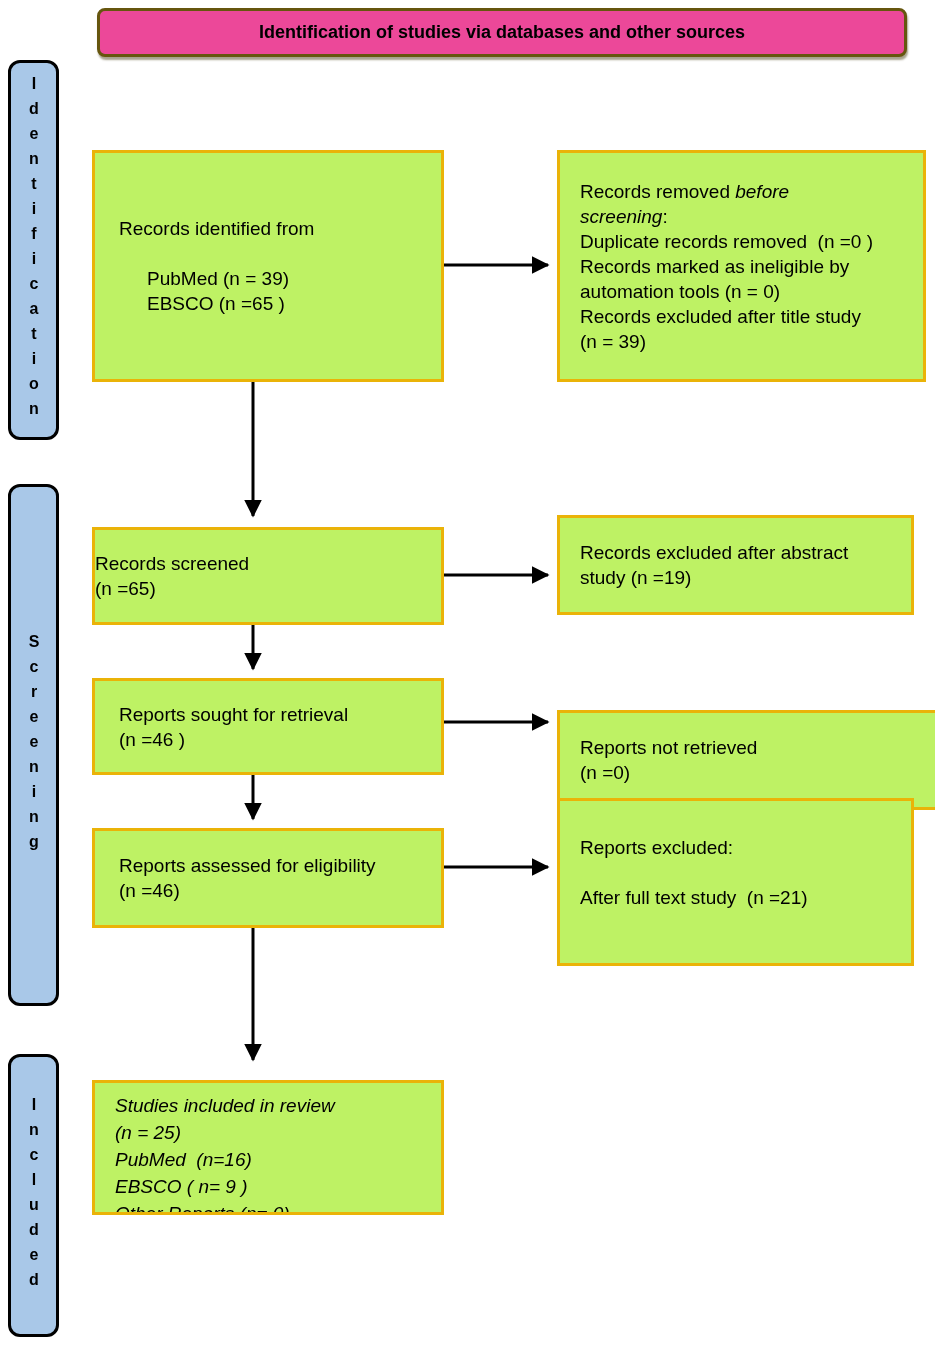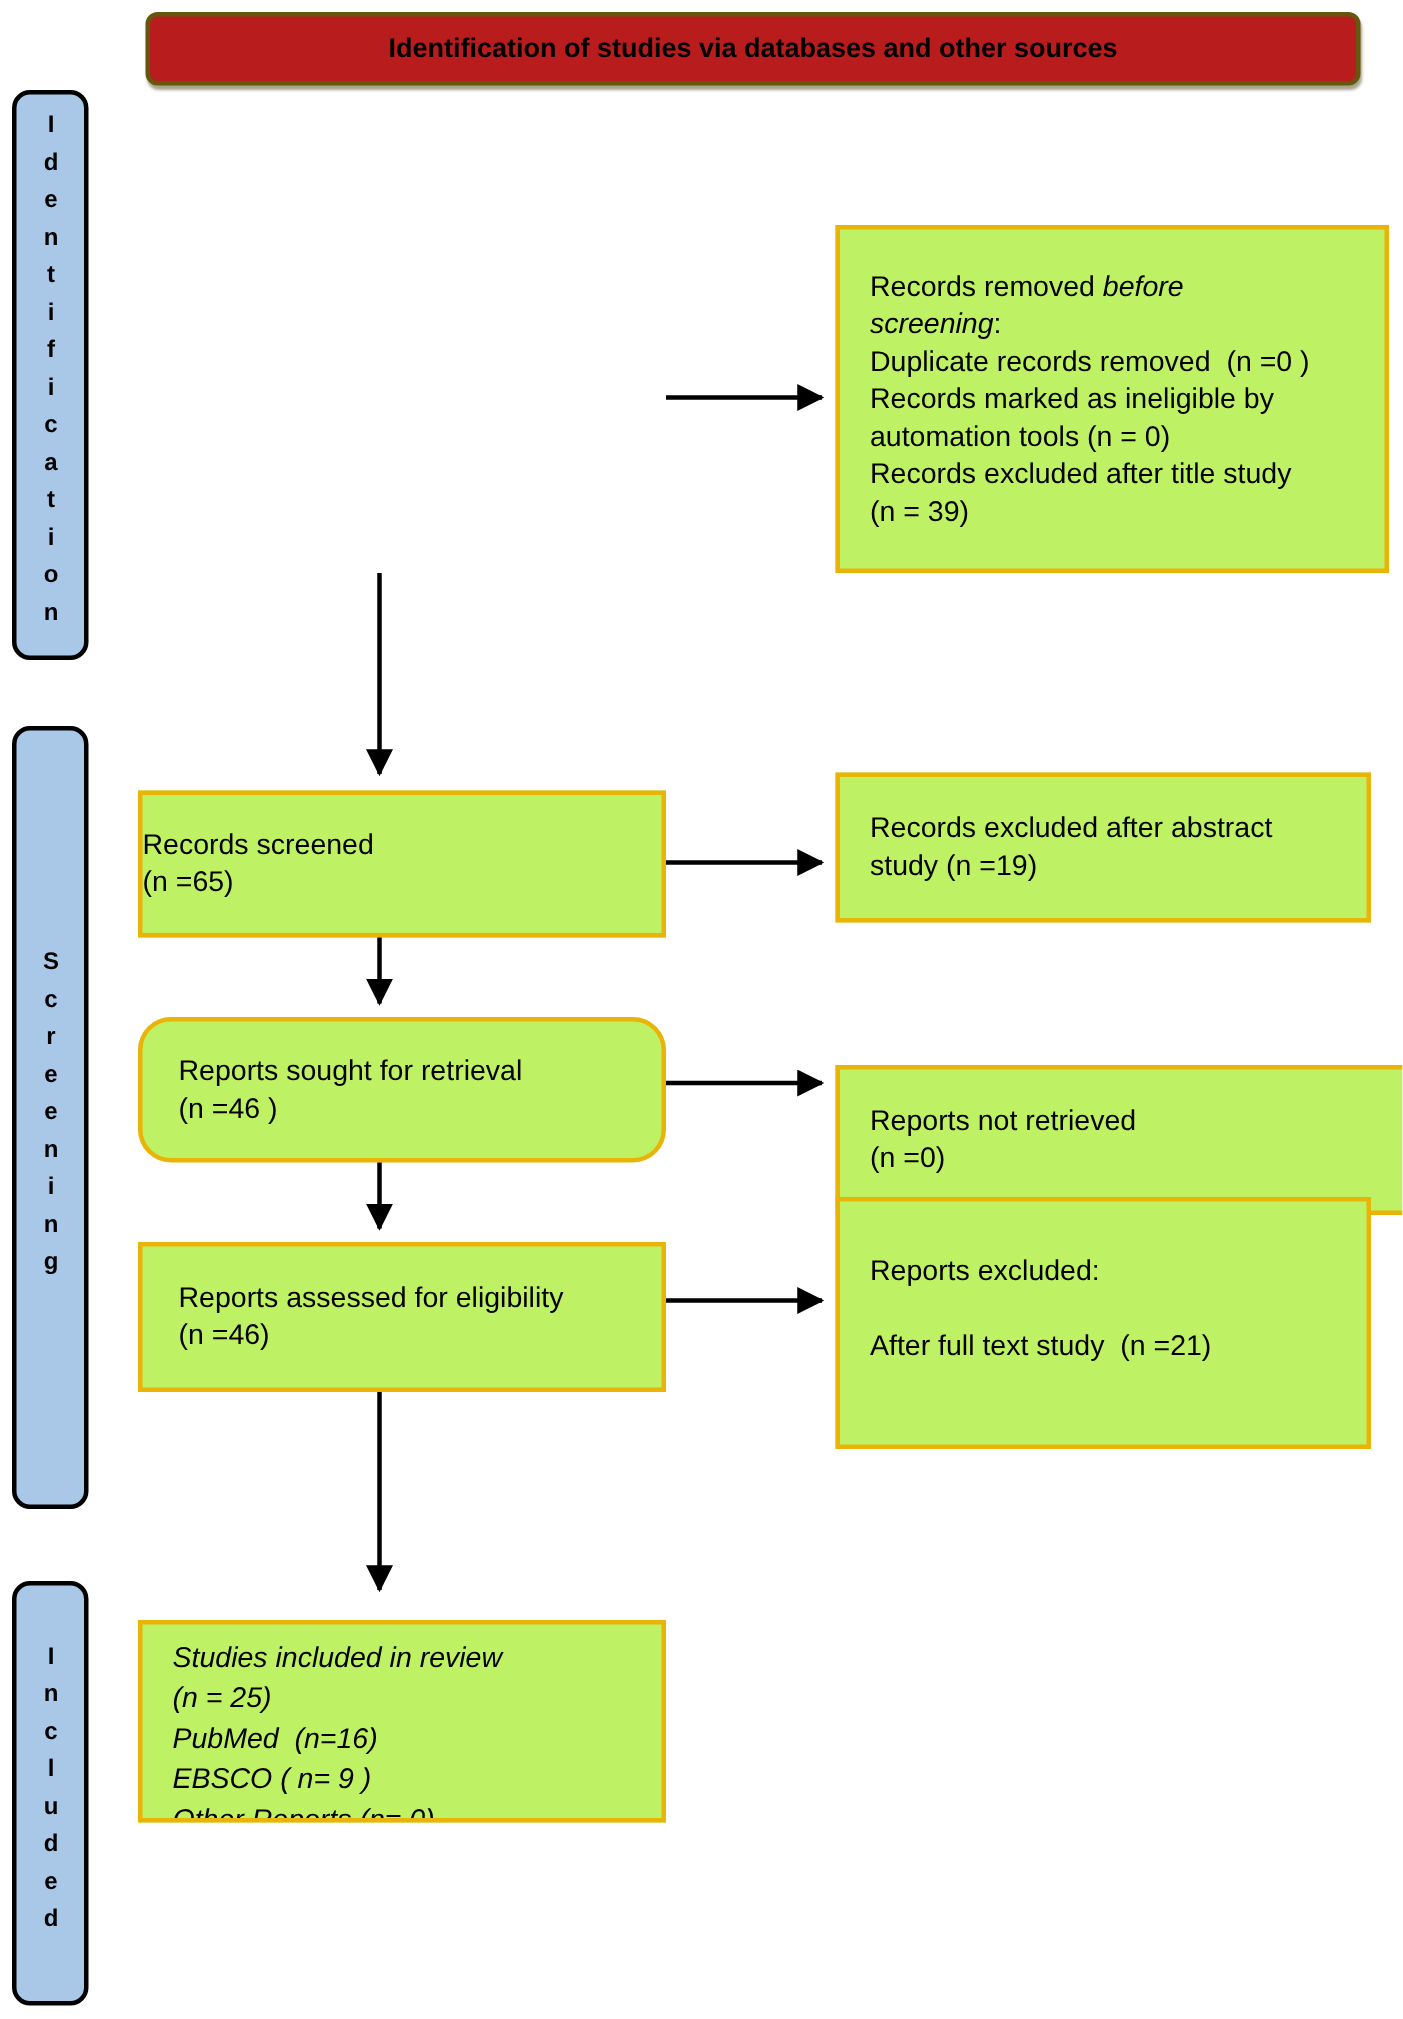--- a/index.html
+++ b/index.html
@@ -9,21 +9,21 @@
     width: 935px;
     height: 1346px;
     background: #ffffff;
     overflow: hidden;
   }
   
   .banner {
     position: absolute;
     left: 97px; top: 8px;
     width: 810px; height: 49px;
-    background: #b91c1c;
+    background: #ec4899;
     border: 3px solid #66560E;
     border-radius: 8px;
     box-shadow: 1px 3px 2px rgba(60,50,0,0.45);
     display: flex; align-items: center; justify-content: center;
     font-weight: bold; font-size: 18px;
     box-sizing: border-box;
     text-align: center;
   }
   
   .side {
@@ -67,21 +67,21 @@
   .box-removed { left: 557px; top: 150px; width: 369px; height: 232px;
     padding: 26px 14px 0 20px; }
 
   .box-screened { left: 92px; top: 527px; width: 352px; height: 98px;
     display: flex; flex-direction: column; justify-content: center; }
 
   .box-excluded-abstract { left: 557px; top: 515px; width: 357px; height: 100px;
     display: flex; flex-direction: column; justify-content: center; padding-left: 20px; }
 
   .box-sought { left: 92px; top: 678px; width: 352px; height: 97px;
-    display: flex; flex-direction: column; justify-content: center; padding-left: 24px; border-radius: 22px; }
+    display: flex; flex-direction: column; justify-content: center; padding-left: 24px; }
 
   .box-not-retrieved { left: 557px; top: 674px; width: 403px; height: 100px;
     display: flex; flex-direction: column; justify-content: center; padding-left: 20px; margin-top: 36px; }
 
   .box-assessed { left: 92px; top: 828px; width: 352px; height: 100px;
     display: flex; flex-direction: column; justify-content: center; padding-left: 24px; }
 
   .box-excluded-fulltext { left: 557px; top: 798px; width: 357px; height: 168px;
     padding: 34px 12px 0 20px; }
 
@@ -102,20 +102,28 @@
   <div class="side side-identification">
     <span class="vtext">Identification</span>
   </div>
   <div class="side side-screening">
     <span class="vtext">Screening</span>
   </div>
   <div class="side side-included">
     <span class="vtext">Included</span>
   </div>
 
+  <div class="fbox box-identified">
+    <div class="ln">Records identified from</div>
+    <div class="spacer25"></div>
+    <div class="indent">
+      <div class="ln">PubMed (n = 39)</div>
+      <div class="ln">EBSCO (n =65 )</div>
+    </div>
+  </div>
 
   <div class="fbox box-removed">
     <div class="ln"><span>Records removed </span><i>before</i></div>
     <div class="ln"><i>screening</i><span>:</span></div>
     <div class="ln">Duplicate records removed  (n =0 )</div>
     <div class="ln">Records marked as ineligible by</div>
     <div class="ln">automation tools (n = 0)</div>
     <div class="ln">Records excluded after title study</div>
     <div class="ln">(n = 39)</div>
   </div>

